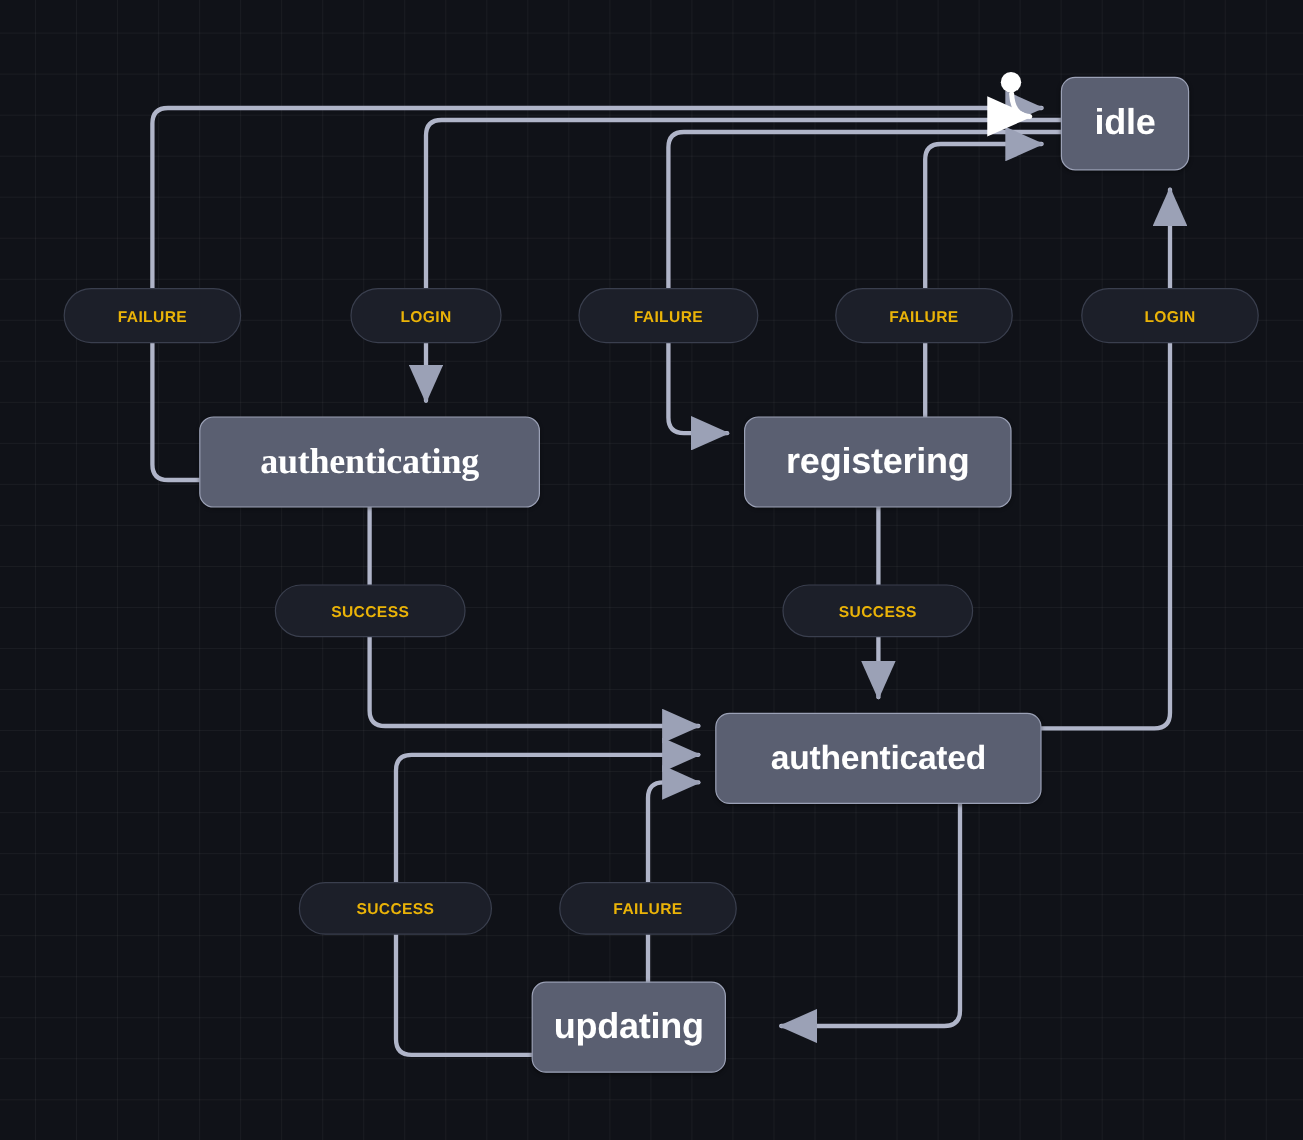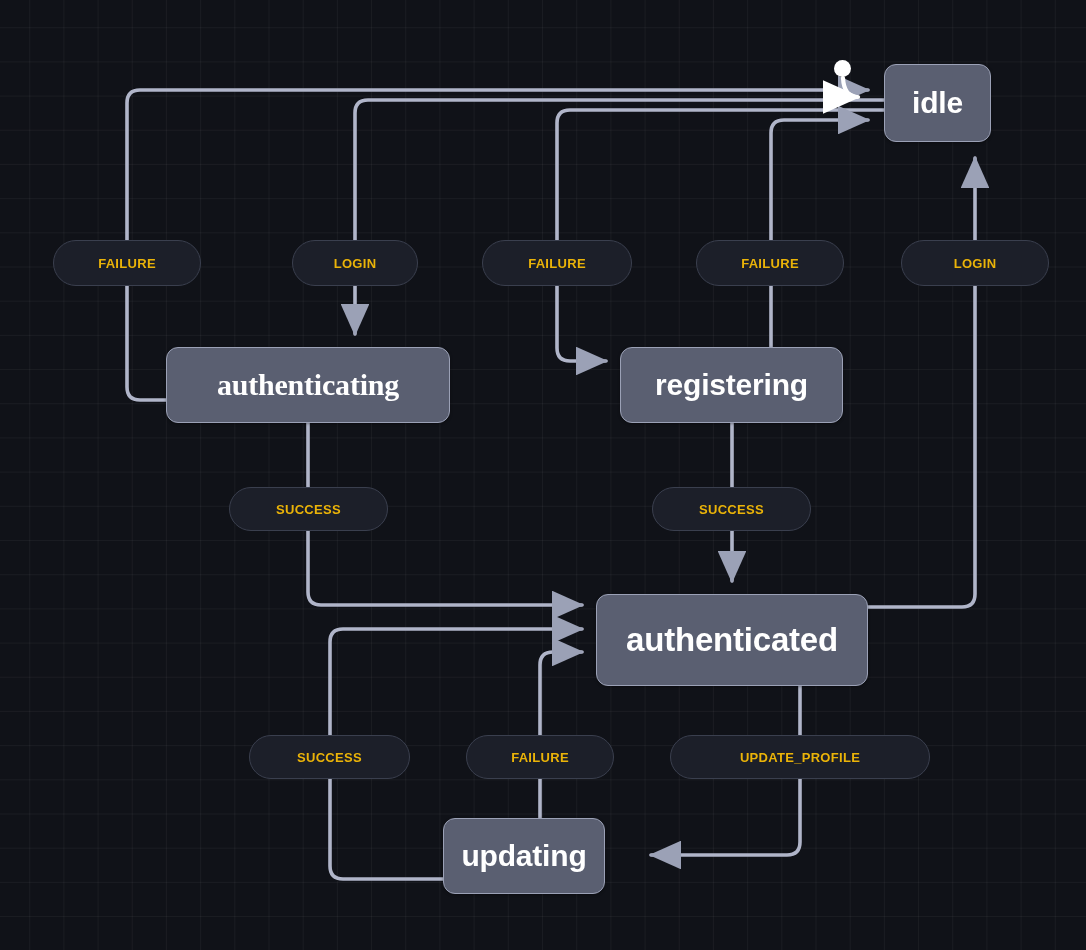--- a/index.html
+++ b/index.html
@@ -124,21 +124,21 @@
   </div>
 
   <div class="state-node" style="left:166px; top:347px; width:284px; height:76px; font-size:30px;font-family:Liberation Serif, serif;">
     <span>authenticating</span>
   </div>
 
   <div class="state-node" style="left:620px; top:347px; width:223px; height:76px; font-size:30px;text-align:center;">
     <span>registering</span>
   </div>
 
-  <div class="state-node" style="left:596px; top:594px; width:272px; height:92px; font-size:33px;">
+  <div class="state-node" style="left:596px; top:594px; width:272px; height:76px; font-size:28px;">
     <span>authenticated</span>
   </div>
 
   <div class="state-node" style="left:443px; top:818px; width:162px; height:76px; font-size:30px;">
     <span>updating</span>
   </div>
 
   <div class="event-pill" style="left:53px; top:240px; width:148px; height:46px;">
     <span>FAILURE</span>
   </div>
@@ -168,17 +168,14 @@
   </div>
 
   <div class="event-pill" style="left:249px; top:735px; width:161px; height:44px;">
     <span>SUCCESS</span>
   </div>
 
   <div class="event-pill" style="left:466px; top:735px; width:148px; height:44px;">
     <span>FAILURE</span>
   </div>
 
-  <div class="event-pill" style="left:670px; top:735px; width:260px; height:44px;">
-    <span>UPDATE_PROFILE</span>
-  </div>
 
 </div>
 
 </body></html>

